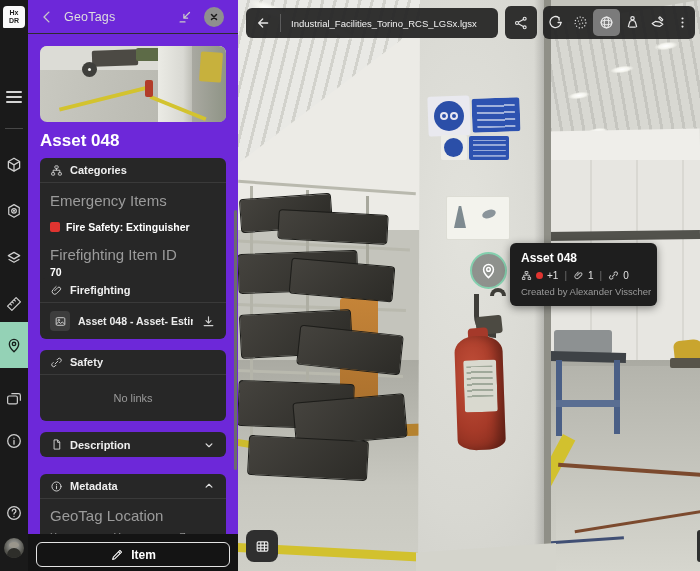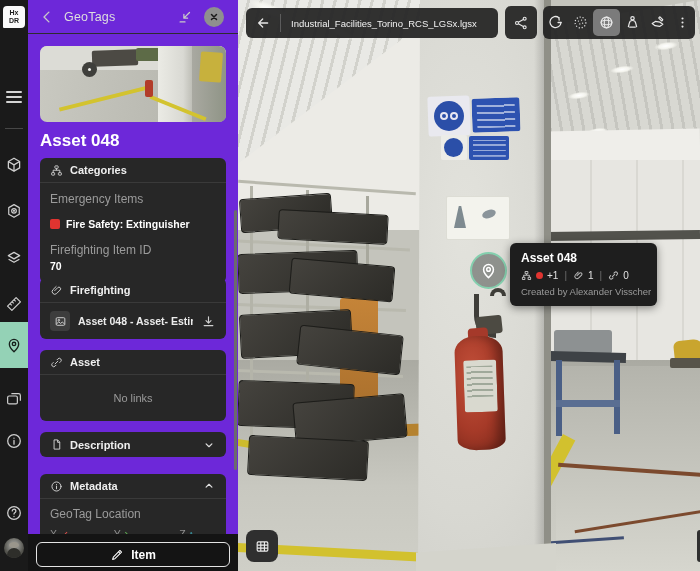--- a/index.html
+++ b/index.html
@@ -37,21 +37,21 @@
     display:flex;align-items:center;justify-content:center;color:#1a1a1a}
   .thumb{position:absolute;left:12px;top:46px;width:186px;height:76px;border-radius:7px;overflow:hidden;
     background:linear-gradient(100deg,#c9c9c1,#b2b2aa)}
   .asset-title{position:absolute;left:12px;top:131px;font-size:17px;font-weight:bold;color:#ffffff}
   .card{position:absolute;left:12px;width:186px;background:#272727;border-radius:6px;color:#e6e6e6}
   .card-h{height:25px;display:flex;align-items:center;padding:0 10px;border-bottom:1px solid #3a3a3a;
     font-size:11px;font-weight:bold;color:#efefef;gap:7px}
   .card-h.noline{border-bottom:none}
   .card-h .ic{width:13px;height:13px;color:#cfcfcf;flex:0 0 auto}
   .chev{margin-left:auto;width:14px;height:14px;color:#e0e0e0}
-  .lab{font-size:12px;color:#9b9b9b}
+  .lab{font-size:15px;color:#9b9b9b}
   .val{font-size:10.5px;font-weight:bold;color:#fff}
   .redsq{display:inline-block;width:10px;height:10px;border-radius:2px;background:#e03430;margin-right:6px;vertical-align:-1px}
   .att-row{display:flex;align-items:center;gap:8px;padding:8px 10px}
   .att-ic{width:20px;height:20px;border-radius:4px;background:#3d3d3d;display:flex;align-items:center;justify-content:center;color:#cfcfcf;flex:0 0 auto}
   .att-name{font-size:10.5px;font-weight:bold;color:#ececec;white-space:nowrap;overflow:hidden;flex:1 1 auto}
   .dl{width:15px;height:15px;color:#d0d0d0;flex:0 0 auto}
   .nolinks{height:46px;display:flex;align-items:center;justify-content:center;font-size:11px;color:#9b9b9b}
   .coords{display:flex;gap:14px;align-items:baseline;font-size:10.5px}
   .ax{color:#8f8f8f}
   .bottombar{position:absolute;left:0;top:534px;width:210px;height:37px;background:#141414;z-index:5}
@@ -251,21 +251,21 @@
 
     <div class="card" style="top:350px">
       <div class="card-h">
         <span class="ic">
           <svg class="icn" width="13" height="13" viewBox="0 0 24 24" fill="none" stroke="currentColor" stroke-width="1.8" stroke-linecap="round" stroke-linejoin="round">
               <path d="M9.5 14.5l5-5"></path>
               <path d="M11 17l-1.7 1.7a3.5 3.5 0 01-5-5L6 12"></path>
               <path d="M13 7l1.7-1.7a3.5 3.5 0 015 5L18 12"></path>
             </svg>
         </span>
-        <span>Asset</span>
+        <span>Safety</span>
       </div>
       <div class="nolinks">No links</div>
     </div>
 
     <div class="card" style="top:432px">
       <div class="card-h noline">
         <span class="ic">
           <svg class="icn" width="13" height="13" viewBox="0 0 24 24" fill="none" stroke="currentColor" stroke-width="1.8" stroke-linejoin="round">
               <path d="M7.5 3.5h6.5l4 4v13h-10.5z"></path>
               <path d="M14 3.5V8h4"></path>

